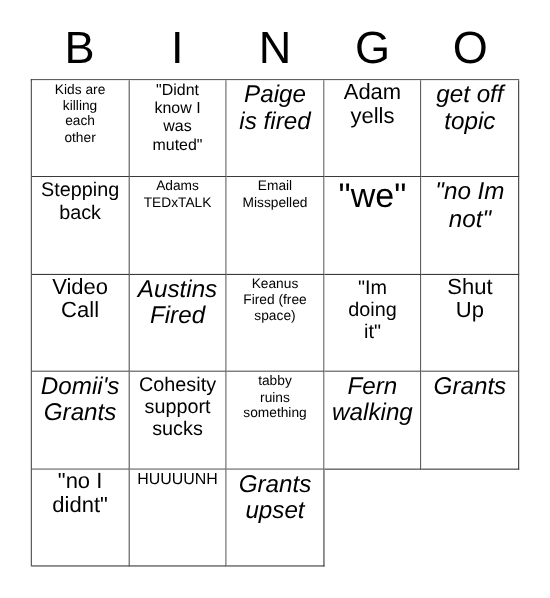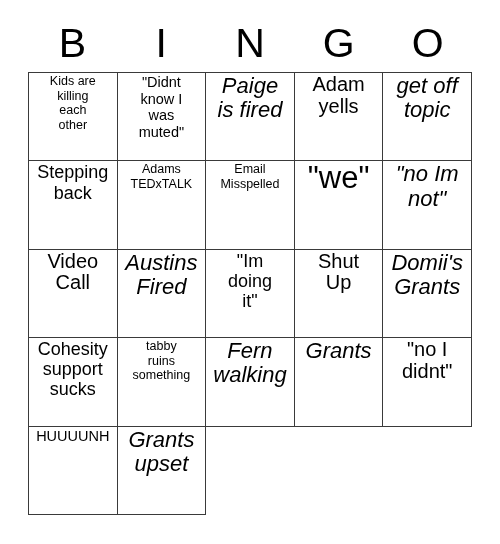--- a/index.html
+++ b/index.html
@@ -134,20 +134,25 @@
       </div>
 
     <div class="cell fs-xl">
         <span class="cell-text">Video
 Call</span>
       </div>
     <div class="cell fs-lg">
         <span class="cell-text">Austins
 Fired</span>
       </div>
+    <div class="cell fs-xs">
+        <span class="cell-text">Keanus
+Fired (free
+space)</span>
+      </div>
     <div class="cell fs-md">
         <span class="cell-text">"Im
 doing
 it"</span>
       </div>
     <div class="cell fs-xl">
         <span class="cell-text">Shut
 Up</span>
       </div>
 

